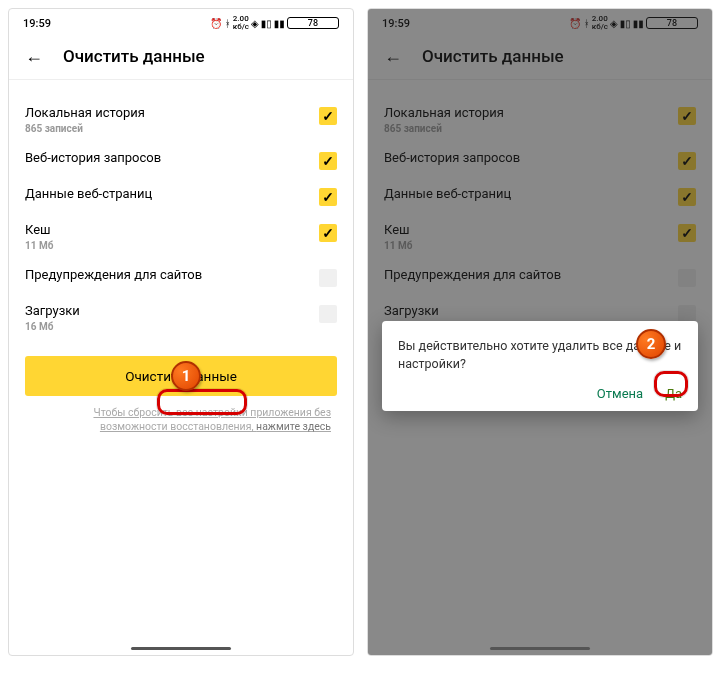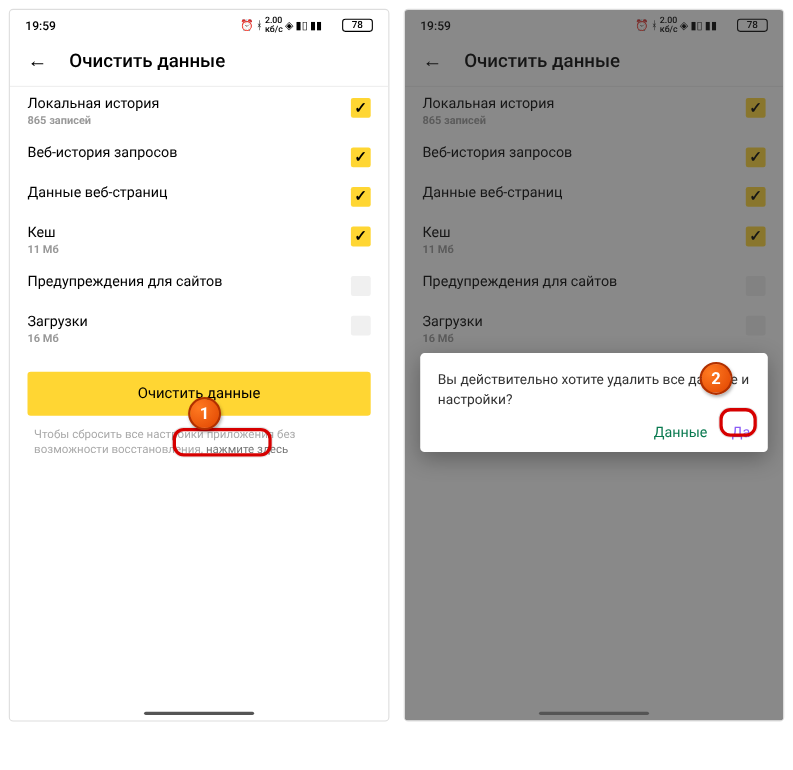--- a/index.html
+++ b/index.html
@@ -29,43 +29,42 @@
     padding: 0 14px;
     font-size: 11px;
     font-weight: 500;
     color: #000;
   }
   .status-icons { display: flex; align-items: center; gap: 2px; font-size: 10px; }
   .status-icons span { display: inline-block; }
   .battery-box {
     border: 1px solid #000;
     border-radius: 3px;
-    padding: 0 8px;
+    padding: 0 20px;
     font-size: 9px;
     height: 12px;
     line-height: 10px;
-    margin-left: 16px;
   }
   .header {
     display: flex;
     align-items: center;
     padding: 8px 16px 12px;
     gap: 20px;
   }
   .back-arrow {
     font-size: 18px;
     font-weight: 600;
   }
   .header-title {
     font-size: 17px;
     font-weight: 500;
   }
   .content {
     border-top: 1px solid #eee;
-    padding: 0 0 0 0;
+    padding: 17px 0 0 0;
   }
   .row {
     display: flex;
     justify-content: space-between;
     align-items: flex-start;
     padding: 8px 16px;
   }
   .row-text { flex: 1; }
   .row-label {
     font-size: 13px;
@@ -95,24 +94,25 @@
     margin: 16px 16px 10px;
     background: #ffd633;
     text-align: center;
     padding: 12px 0;
     font-size: 13.5px;
     border-radius: 3px;
   }
   .footer-text {
     font-size: 10.5px;
     color: #aaa;
-    text-align: left;
+    text-align: right;
     padding: 0 22px;
     line-height: 1.4;
     position: relative;
+    text-decoration: underline;
   }
   .footer-link {
     color: #777;
   }
   .callout-red {
     position: absolute;
     border: 3px solid #d60000;
     border-radius: 10px;
     box-shadow: 0 0 0 1px rgba(0,0,0,0.1);
   }
@@ -163,21 +163,21 @@
     line-height: 1.4;
     margin-bottom: 14px;
   }
   .dialog-actions {
     display: flex;
     justify-content: flex-end;
     gap: 22px;
     font-size: 13px;
   }
   .action-cancel { color: #0a7a50; }
-  .action-yes { color: #8b5cf6; }
+  .action-yes { color: #4d7c0f; }
 </style>
 </head>
 <body>
 
 <div class="phone">
   <div class="statusbar">
     <span>19:59</span>
     <span class="status-icons">
       <span>⏰</span>
       <span>ᚼ</span>
@@ -307,21 +307,21 @@
       </div>
       <div class="checkbox unchecked"></div>
     </div>
   </div>
 
   <div class="scrim"></div>
 
   <div class="dialog">
     <div class="dialog-text">Вы действительно хотите удалить все данные и настройки?</div>
     <div class="dialog-actions">
-      <span class="action-cancel">Данные</span>
+      <span class="action-cancel">Отмена</span>
       <span class="action-yes">Да</span>
     </div>
   </div>
 
   <div class="callout-red" style="left:286px; top:362px; width:34px; height:26px;"></div>
   <div class="callout-badge" style="left:268px; top:320px;">2</div>
 
   <div class="home-indicator"></div>
 </div>
 

